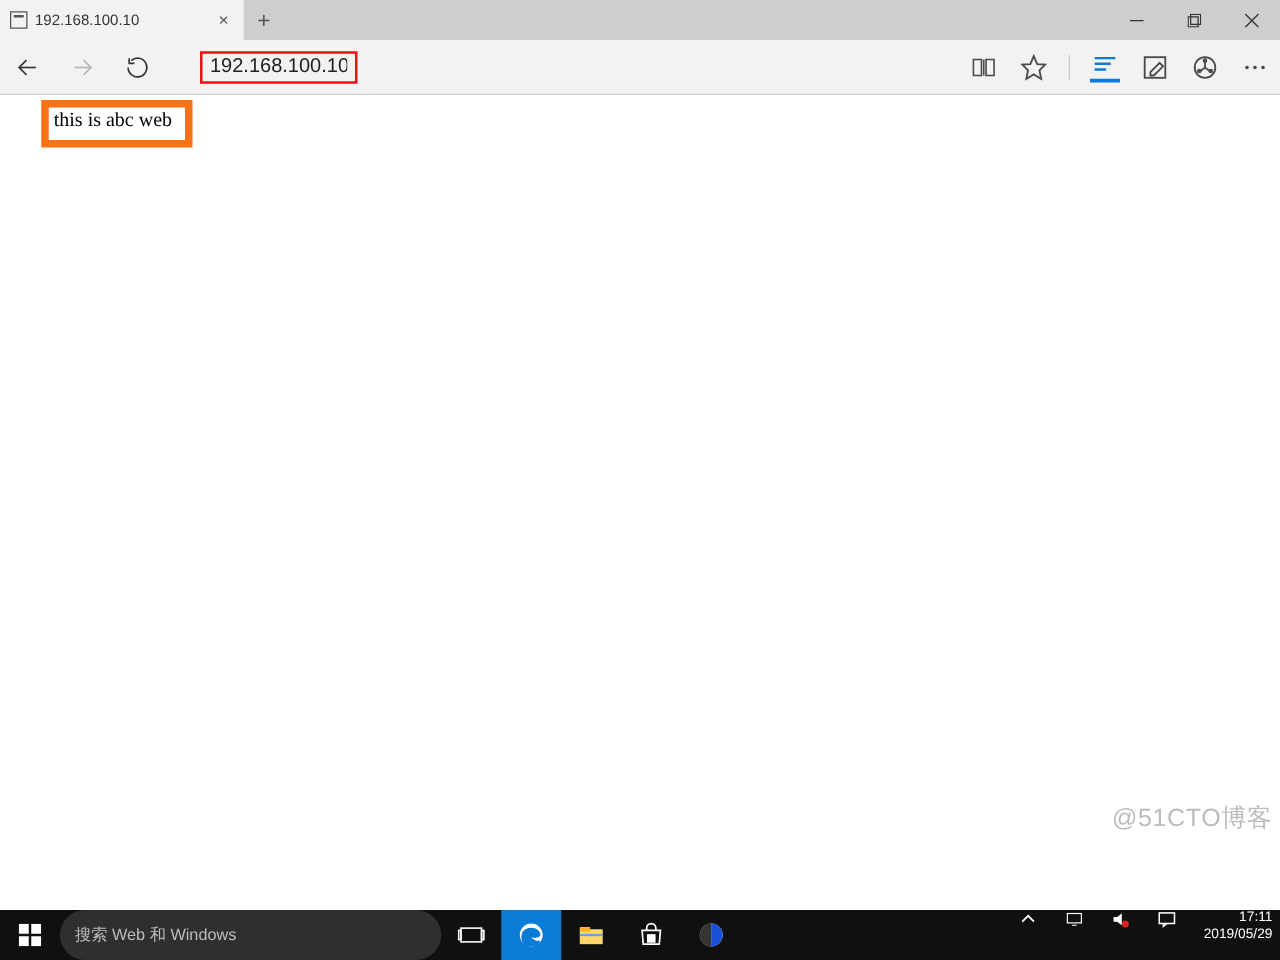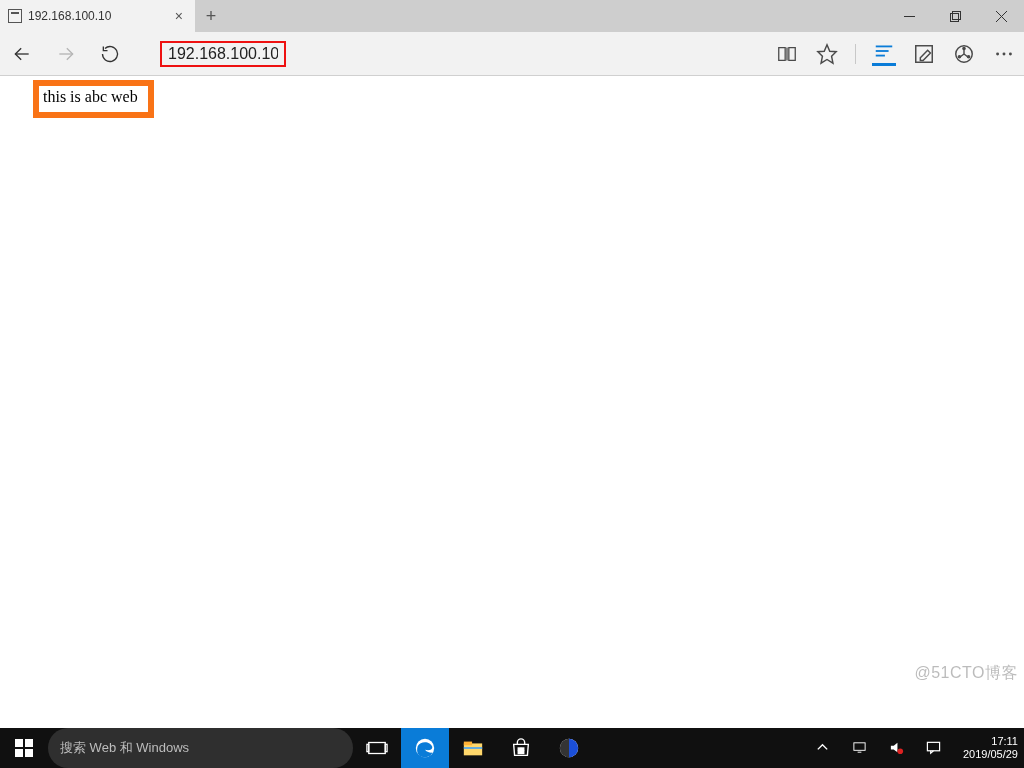--- a/index.html
+++ b/index.html
@@ -36,24 +36,24 @@
 
     
     .taskbar { height:40px; background:#101010; display:flex; align-items:stretch; color:#fff; font-size:13px; }
     .start { width:48px; display:flex; align-items:center; justify-content:center; }
     .start svg { width:18px; height:18px; }
     .search { width:305px; background:#2f2f2f; display:flex; align-items:center; padding-left:12px; color:#bdbdbd;border-radius:20px; }
     .task-icons { display:flex; }
     .task-icons > div { width:48px; display:flex; align-items:center; justify-content:center; }
     .task-icons svg { width:22px; height:22px; }
     .edge-active { background:#0a7cd8; }
-    .tray { margin-left:auto; display:flex; align-items:center; gap:22px; padding:0 6px; font-size:11px; }
+    .tray { margin-left:auto; display:flex; align-items:flex-start; gap:22px; padding:0 6px; font-size:11px; }
     .tray svg { width:15px; height:15px; }
     .clock { text-align:right; line-height:1.15; }
-    .wm { position:absolute; right:6px; bottom:44px; color:rgba(60,60,60,.35); font-size:16px; letter-spacing:.5px; pointer-events:none; }
+    .wm { position:absolute; right:6px; bottom:60px; color:rgba(60,60,60,.35); font-size:20px; letter-spacing:.5px; pointer-events:none; }
   </style>
 </head>
 <body>
 
 <div class="tabstrip">
   <div class="tab">
     <span class="page-icon"></span>
     <span>192.168.100.10</span>
     <span class="close">×</span>
   </div>

